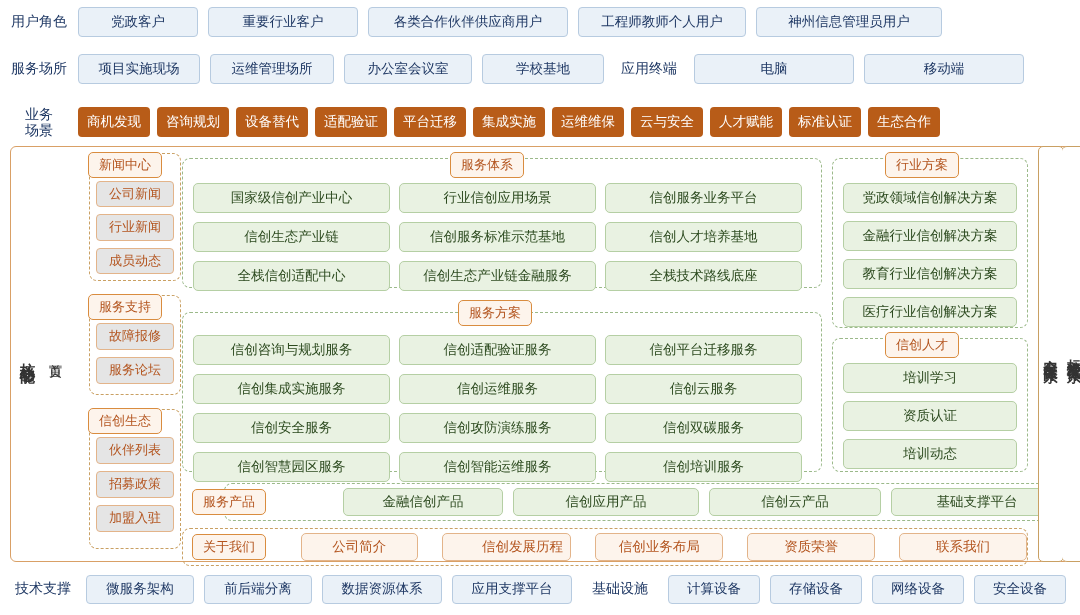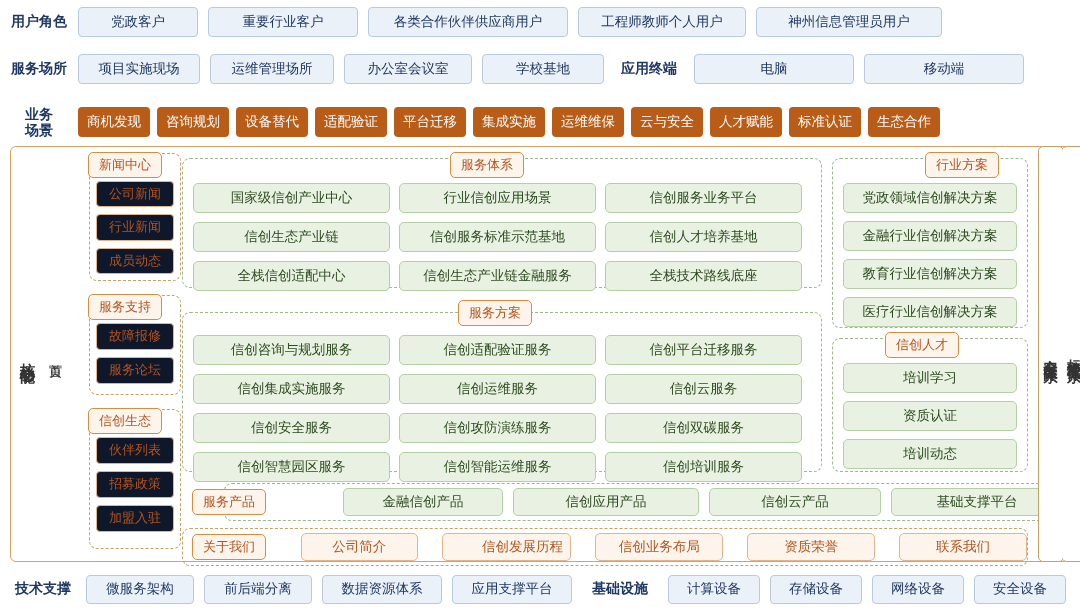--- a/index.html
+++ b/index.html
@@ -18,21 +18,21 @@
   .pill {
     display:flex; align-items:center; justify-content:center;
     border-radius:5px;
     text-align:center;
     white-space:nowrap;
     line-height:1.1;
   }
 
   
   .rowlabel {
-    font-weight:bold; color:#1f3864; font-size:14px;
+    font-weight:normal; color:#1f3864; font-size:14px;
     display:flex; align-items:center; justify-content:center;
     white-space:nowrap;
   }
 
   
   .row1 { position:absolute; left:0; top:6px; width:1080px; height:32px; display:flex; align-items:center; }
   .row1 .rowlabel { width:78px; }
   .row1 .items { display:flex; gap:10px; flex:1; padding-right:8px; }
   .role {
     background:#eaf1f8; border:1px solid #b7cbe0; color:#1f3864;
@@ -95,21 +95,21 @@
     position:absolute; left:78px; width:92px;
     border:1px dashed #c9a063; border-radius:8px;
     padding:6px 6px 6px 6px;
     display:flex; flex-direction:column; gap:7px; align-items:center;
   }
   .navgroup.g0 { top:6px;   height:128px; }
   .navgroup.g1 { top:148px; height:100px; }
   .navgroup.g2 { top:262px; height:140px; }
   .navitem {
     width:78px; height:27px; font-size:13px; border-radius:4px;
-    background:#0f172a; border:1px solid #e3b48a; color:#b3541e;
+    background:#e5e5e5; border:1px solid #e3b48a; color:#b3541e;
   }
 
   
   .grouptitle {
     position:absolute; z-index:5;
     background:#fdf4ec; border:1px solid #d98c3f; color:#b3541e;
     border-radius:5px; height:26px; padding:0 10px; font-size:13px;
     display:flex; align-items:center; justify-content:center;
     white-space:nowrap;
   }
@@ -300,21 +300,21 @@
   <div class="grouptitle" style="left:458px; top:300px; background:#fdf4ec; border-color:#d98c3f; color:#b3541e;">服务方案</div>
 
   <div class="panel industry">
     <div class="grid3" style="padding-top:24px;">
       <div class="pill gitem">党政领域信创解决方案</div>
       <div class="pill gitem">金融行业信创解决方案</div>
       <div class="pill gitem">教育行业信创解决方案</div>
       <div class="pill gitem">医疗行业信创解决方案</div>
     </div>
   </div>
-  <div class="grouptitle" style="left:925px; top:152px;">行业方案</div>
+  <div class="grouptitle" style="left:885px; top:152px;">行业方案</div>
 
   <div class="panel talent">
     <div class="grid3" style="padding-top:24px;">
       <div class="pill gitem">培训学习</div>
       <div class="pill gitem">资质认证</div>
       <div class="pill gitem">培训动态</div>
     </div>
   </div>
   <div class="grouptitle" style="left:885px; top:332px;">信创人才</div>
 

